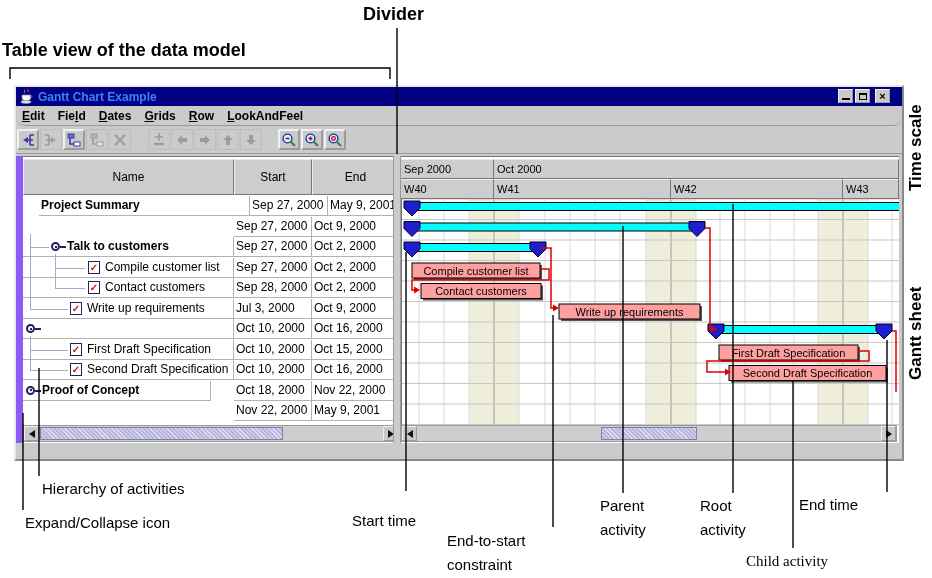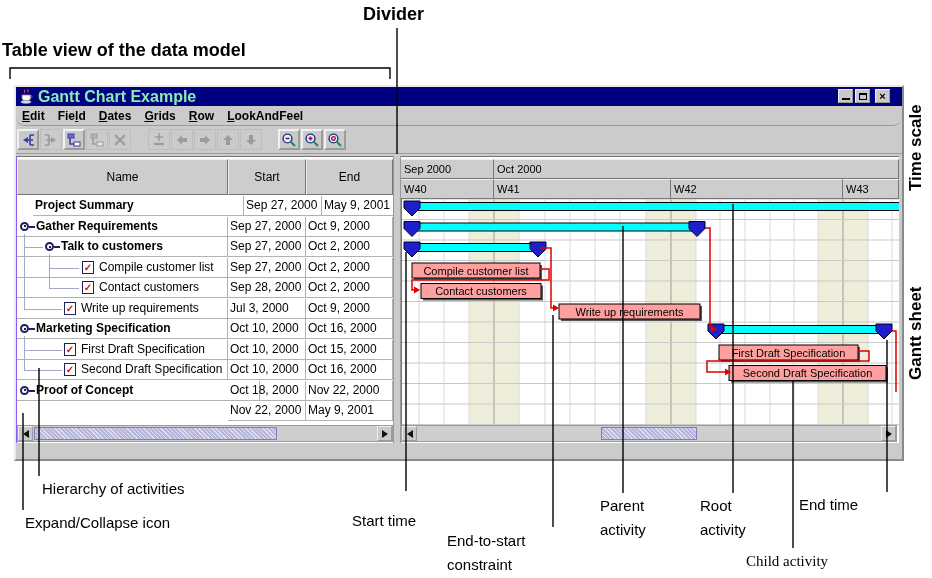--- a/index.html
+++ b/index.html
@@ -9,38 +9,38 @@
   
   .ann-top{position:absolute;font-weight:bold;font-size:18px;white-space:nowrap;}
   .ann-bot{position:absolute;font-size:15px;line-height:24px;}
   .rot{position:absolute;transform-origin:0 0;transform:rotate(-90deg);
        font-weight:bold;font-size:17px;white-space:nowrap;}
   
   #win{position:absolute;left:14px;top:85px;width:890px;height:376px;box-sizing:border-box;
        background:#cbcbcb;border:2px solid #8a8a8a;border-top-color:#e9e9e9;border-left-color:#e9e9e9;}
   #titlebar{position:absolute;left:0;top:0;width:886px;height:19px;background:#000080;
             display:flex;align-items:center;}
-  #titlebar .ttl{color:#86efac;font-weight:bold;font-size:16px;margin-left:4px;}
+  #titlebar .ttl{color:#3b82f6;font-weight:bold;font-size:12px;margin-left:4px;}
   .winbtn{position:absolute;top:2px;width:15px;height:14px;background:#c9c9c9;
           border:1px outset #efefef;display:flex;align-items:flex-end;justify-content:center;box-sizing:border-box;}
   .g-min{width:8px;height:2px;background:#000;margin-bottom:2px;}
   .g-max{width:8px;height:7px;border:1px solid #000;border-top-width:2px;margin-bottom:2px;box-sizing:border-box;}
   .g-x{font-weight:bold;font-size:11px;line-height:12px;}
   #menubar{position:absolute;left:0;top:19px;width:886px;height:20px;background:#cbcbcb;
            border-bottom:1px solid #9a9a9a;display:flex;align-items:center;padding-left:6px;box-sizing:border-box;border-radius:9px;}
   .mitem{font-weight:bold;font-size:12px;margin-right:13px;white-space:nowrap;}
   #toolbar{position:absolute;left:0;top:39px;width:886px;height:28px;background:#cbcbcb;
            border-bottom:1px solid #9a9a9a;box-sizing:border-box;}
   .tbtn{position:absolute;top:3px;width:22px;height:21px;display:flex;align-items:center;
         justify-content:center;box-sizing:border-box;}
   .tbtn.on{border:2px outset #f0f0f0;background:#c9c9c9;}
   .tbtn.off{border:1px solid #bdbdbd;}
   
   #tablePanel{position:absolute;left:0;top:69px;width:377px;height:287px;background:#fff;
-              border-left:1px solid #8b5cf6;border-top:1px solid #777;box-sizing:border-box;}
+              border-left:7px solid #8b5cf6;border-top:1px solid #777;box-sizing:border-box;}
   #divider{position:absolute;left:377px;top:69px;width:8px;height:287px;background:#cbcbcb;
            border-left:1px solid #9a9a9a;border-right:1px solid #9a9a9a;box-sizing:border-box;}
   #ganttPanel{position:absolute;left:385px;top:69px;width:498px;height:287px;background:#fff;
               border-top:1px solid #777;box-sizing:border-box;}
   .hcell{position:absolute;top:1px;height:36px;background:#cdcdcd;box-sizing:border-box;
          border:1px solid #777;border-top-color:#eee;border-left-color:#eee;
          font-size:12px;text-align:center;line-height:34px;}
   #tbody{position:absolute;left:0;top:39px;width:376px;height:227px;overflow:hidden;}
   .trow{position:absolute;left:0;width:376px;height:21px;}
   .tcell{position:absolute;top:0;height:20px;box-sizing:border-box;border-right:1px solid #b2b2b2;
@@ -230,25 +230,20 @@
         </div>
       <div id="tbody">
           <div class="trow" style="top: 0px; margin-left: 16px;">
             <div class="tcell" style="left: 0px; width: 211px;">
               <span style="position: absolute; left: 2px; top: 0px; font-weight: bold;">Project Summary</span>
             </div>
             <div class="tcell" style="left: 211px; width: 78px; padding-left: 2px;">Sep 27, 2000</div>
             <div class="tcell" style="left: 289px; width: 87px; padding-left: 2px;">May 9, 2001</div>
           </div>
           <div class="trow" style="top: 20.5px;">
-            <div class="tcell" style="left: 0px; width: 211px;">
-              <span class="tree-handle" style="left: 3px; top: 5px;"></span>
-              <span class="handle-dash" style="left: 12px; top: 9px;"></span>
-              <span style="position: absolute; left: 19px; top: 0px; font-weight: bold;">Gather Requirements</span>
-            </div>
             <div class="tcell" style="left: 211px; width: 78px; padding-left: 2px;">Sep 27, 2000</div>
             <div class="tcell" style="left: 289px; width: 87px; padding-left: 2px;">Oct 9, 2000</div>
           </div>
           <div class="trow" style="top: 41px;">
             <div class="tcell" style="left: 0px; width: 211px;">
               <span class="tree-handle" style="left: 28px; top: 5px;"></span>
               <span class="handle-dash" style="left: 37px; top: 9px;"></span>
               <span style="position: absolute; left: 44px; top: 0px; font-weight: bold;">Talk to customers</span>
             </div>
             <div class="tcell" style="left: 211px; width: 78px; padding-left: 2px;">Sep 27, 2000</div>
@@ -275,21 +270,20 @@
               <span class="cbx" style="left: 47px; top: 3px;">✓</span>
               <span style="position: absolute; left: 64px; top: 0px;">Write up requirements</span>
             </div>
             <div class="tcell" style="left: 211px; width: 78px; padding-left: 2px;">Jul 3, 2000</div>
             <div class="tcell" style="left: 289px; width: 87px; padding-left: 2px;">Oct 9, 2000</div>
           </div>
           <div class="trow" style="top: 123px;">
             <div class="tcell" style="left: 0px; width: 211px;">
               <span class="tree-handle" style="left: 3px; top: 5px;"></span>
               <span class="handle-dash" style="left: 12px; top: 9px;"></span>
-              <span style="position: absolute; left: 19px; top: 0px; font-weight: bold;">Marketing Specification</span>
             </div>
             <div class="tcell" style="left: 211px; width: 78px; padding-left: 2px;">Oct 10, 2000</div>
             <div class="tcell" style="left: 289px; width: 87px; padding-left: 2px;">Oct 16, 2000</div>
           </div>
           <div class="trow" style="top: 143.5px;">
             <div class="tcell" style="left: 0px; width: 211px;">
               <span class="cbx" style="left: 47px; top: 3px;">✓</span>
               <span style="position: absolute; left: 64px; top: 0px;">First Draft Specification</span>
             </div>
             <div class="tcell" style="left: 211px; width: 78px; padding-left: 2px;">Oct 10, 2000</div>
@@ -297,21 +291,21 @@
           </div>
           <div class="trow" style="top: 164px;">
             <div class="tcell" style="left: 0px; width: 211px;">
               <span class="cbx" style="left: 47px; top: 3px;">✓</span>
               <span style="position: absolute; left: 64px; top: 0px;">Second Draft Specification</span>
             </div>
             <div class="tcell" style="left: 211px; width: 78px; padding-left: 2px;">Oct 10, 2000</div>
             <div class="tcell" style="left: 289px; width: 87px; padding-left: 2px;">Oct 16, 2000</div>
           </div>
           <div class="trow" style="top: 184.5px;">
-            <div class="tcell" style="left: 0px; width: 243px; text-align: right;">
+            <div class="tcell" style="left: 0px; width: 188px; text-align: right;">
               <span class="tree-handle" style="left: 3px; top: 5px;"></span>
               <span class="handle-dash" style="left: 12px; top: 9px;"></span>
               <span style="position: absolute; left: 19px; top: 0px; font-weight: bold;">Proof of Concept</span>
             </div>
             <div class="tcell" style="left: 211px; width: 78px; padding-left: 2px;">Oct 18, 2000</div>
             <div class="tcell" style="left: 289px; width: 87px; padding-left: 2px;">Nov 22, 2000</div>
           </div>
           <div class="trow" style="top: 205px;">
             <div class="tcell" style="left: 211px; width: 78px; padding-left: 2px;">Nov 22, 2000</div>
             <div class="tcell" style="left: 289px; width: 87px; padding-left: 2px;">May 9, 2001</div>

